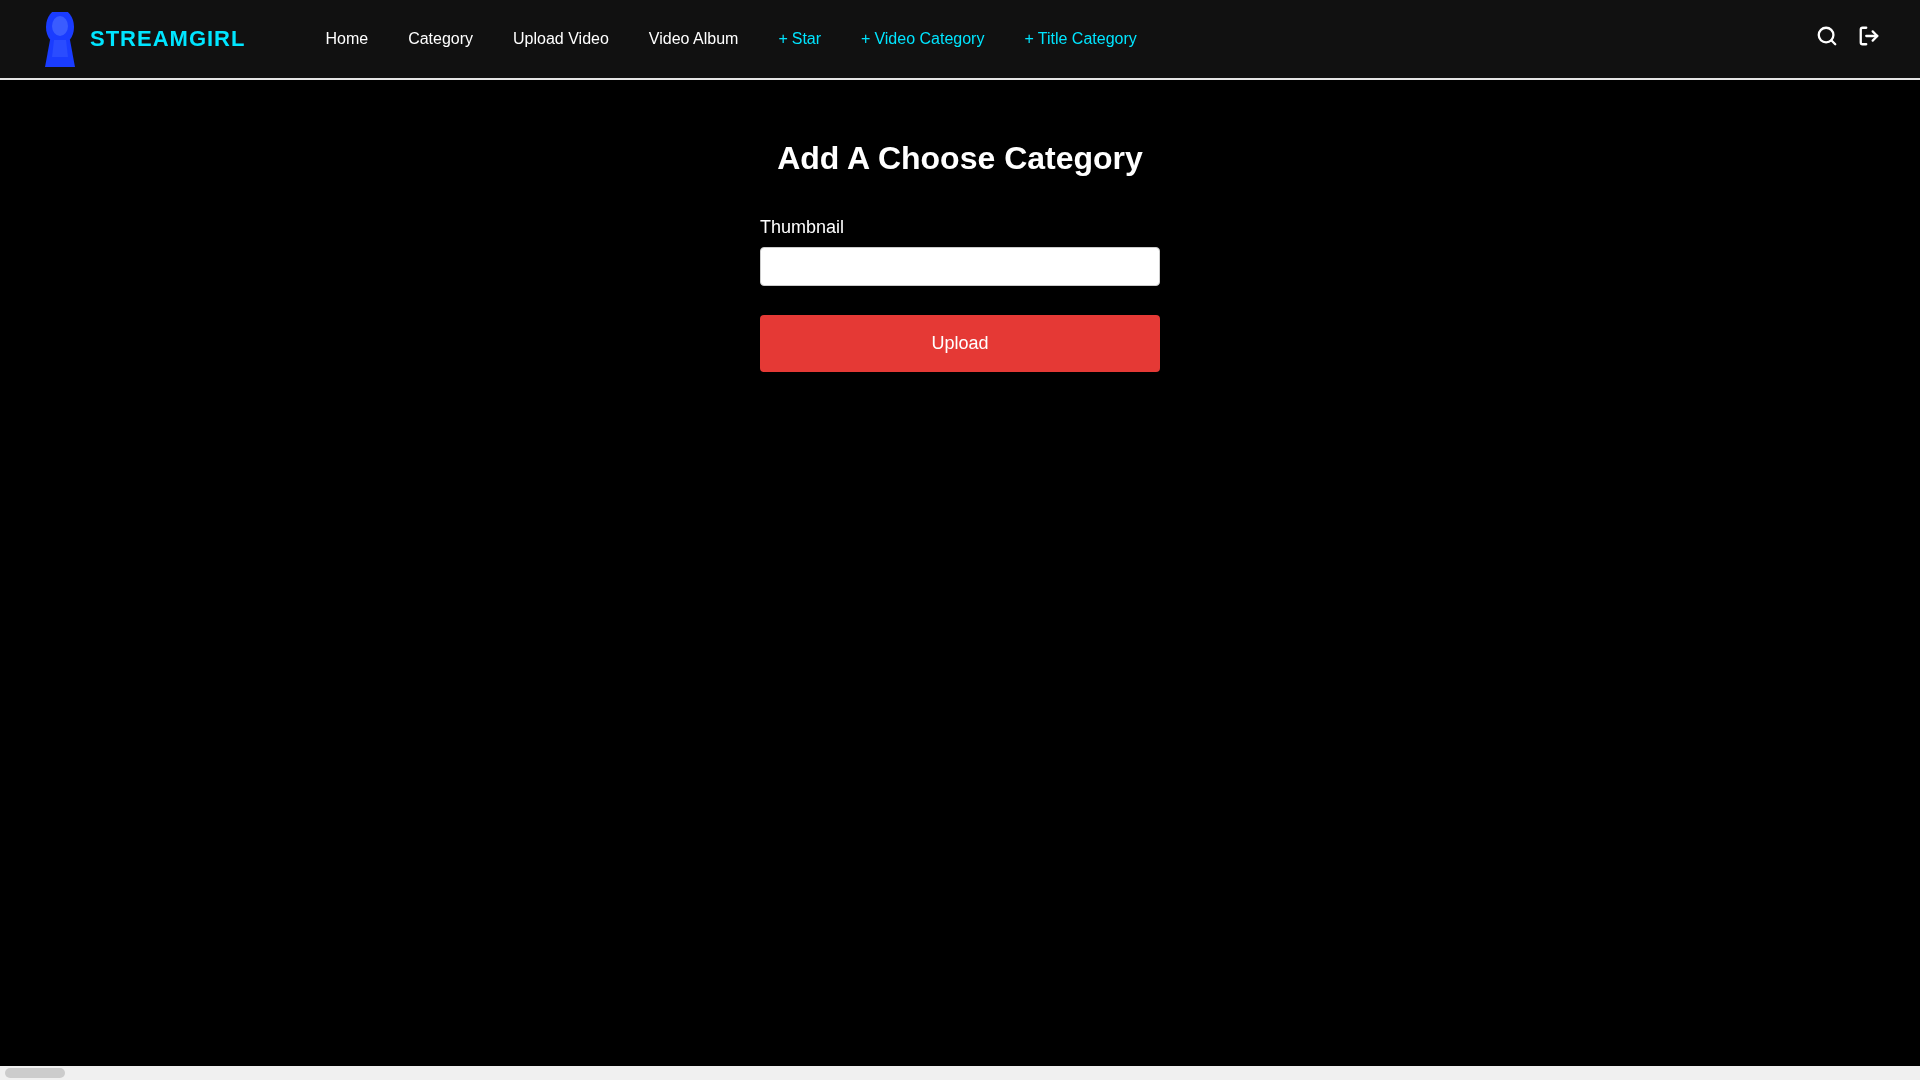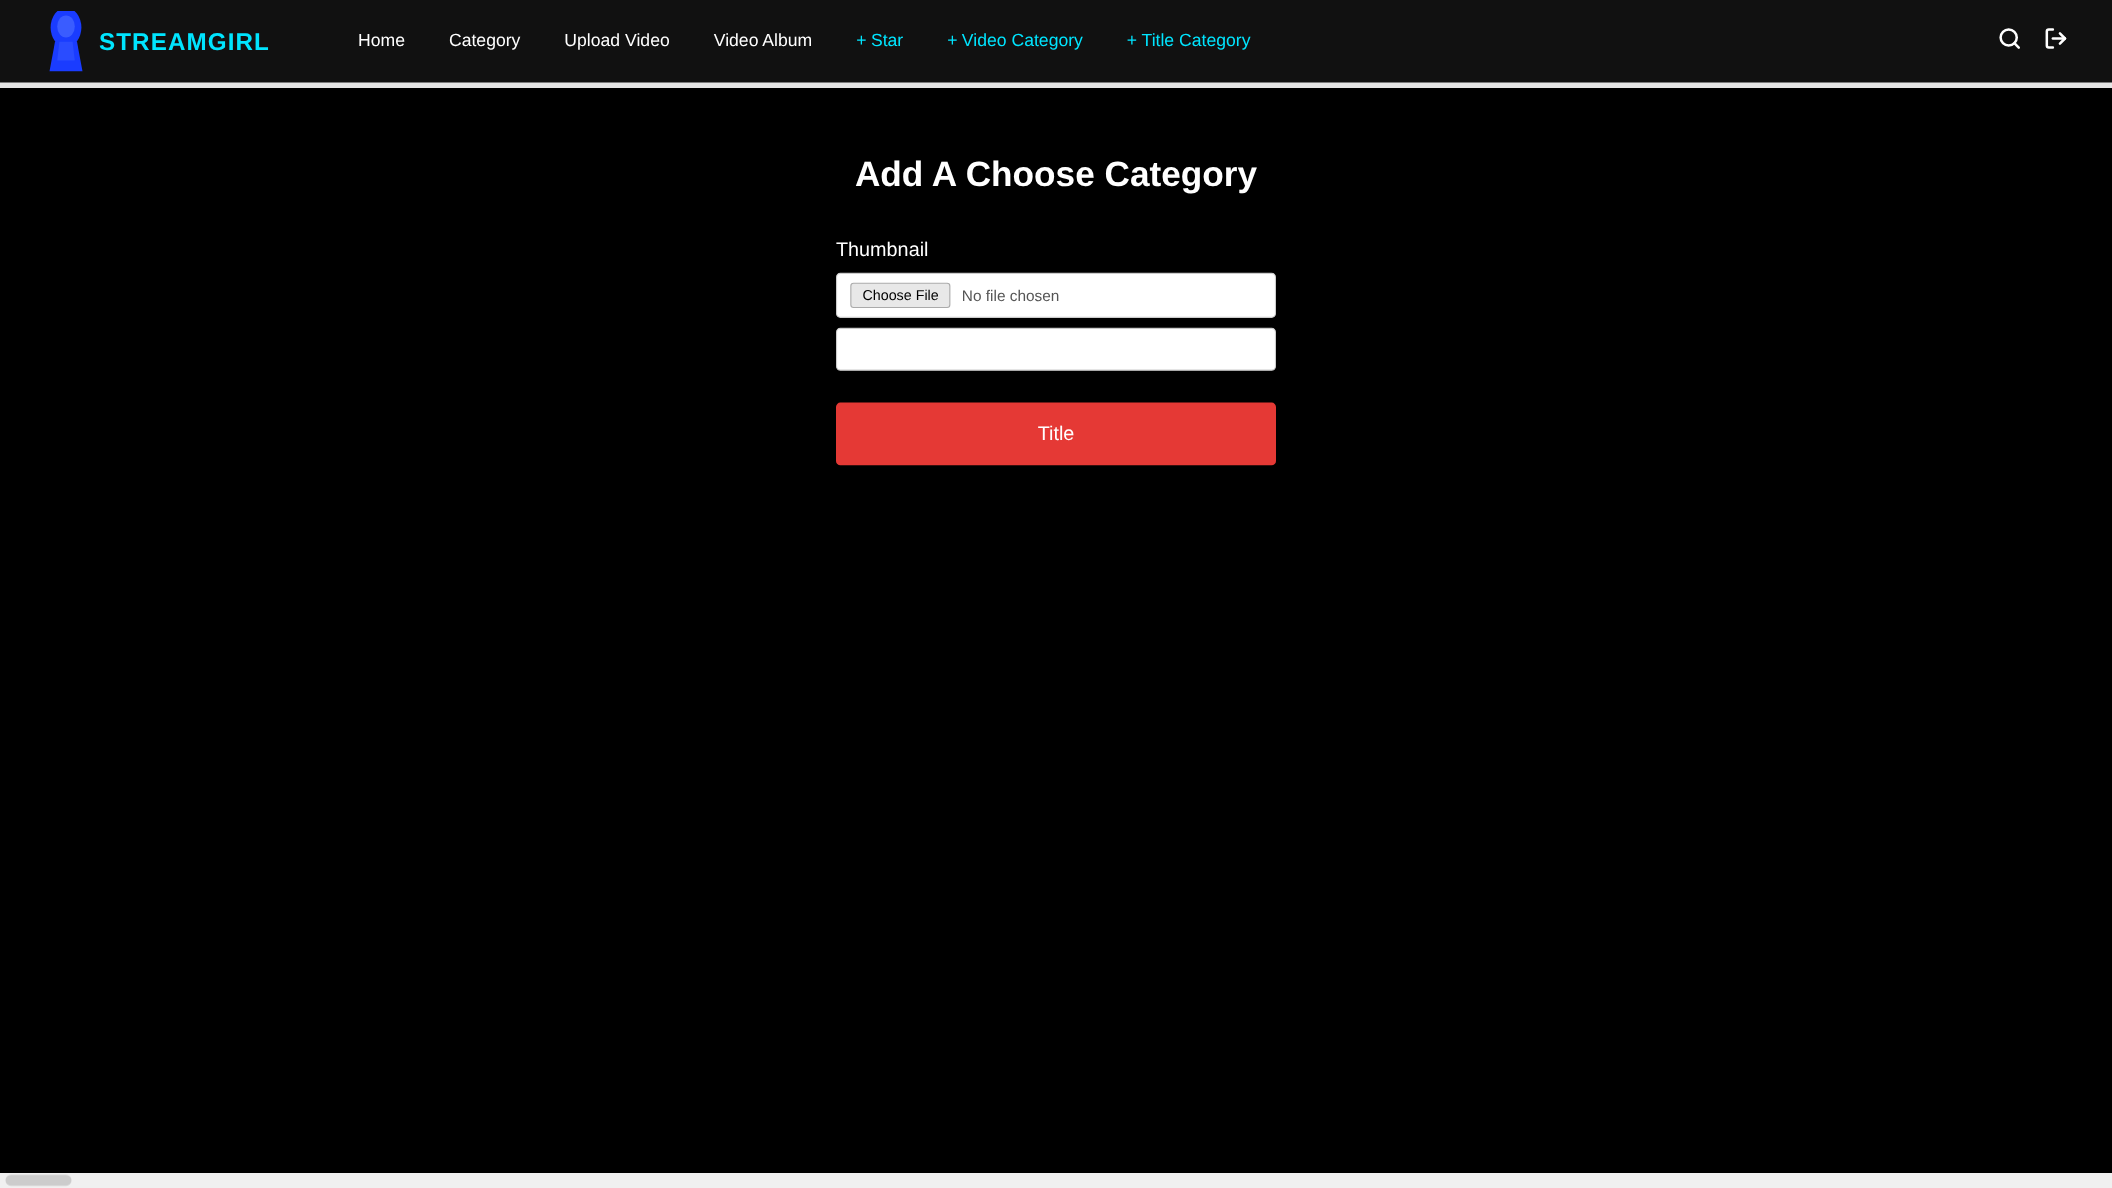--- a/index.html
+++ b/index.html
@@ -16,21 +16,21 @@
       width: 1920px;
     }
 
     
     nav {
       background-color: #111111;
       display: flex;
       align-items: center;
       padding: 0 40px;
       height: 80px;
-      border-bottom: 5px solid #e5e5e5;
+      border-bottom: 2px solid #e5e5e5;
     }
 
     .nav-brand {
       display: flex;
       align-items: center;
       margin-right: 80px;
       text-decoration: none;
     }
 
     .nav-logo-icon {
@@ -244,30 +244,26 @@
   </div>
 </nav>
 
 <div class="main-content">
   <h1 class="page-title">Add A Choose Category</h1>
 
   <div class="form-container">
 
     <div class="form-group">
       <label class="form-label">Thumbnail</label>
-      <div class="file-input-wrapper">
-        <button class="file-choose-btn">Choose File</button>
-        <span class="file-no-chosen">No file chosen</span>
-      </div>
     </div>
 
     <div class="form-group">
       <input class="text-input" type="text" value="" placeholder="" style="">
     </div>
 
-    <button class="upload-btn">Title</button>
+    <button class="upload-btn">Upload</button>
 
   </div>
 </div>
 
 <div class="scrollbar-container">
   <div class="scrollbar-thumb"></div>
 </div>
 
 </body></html>

